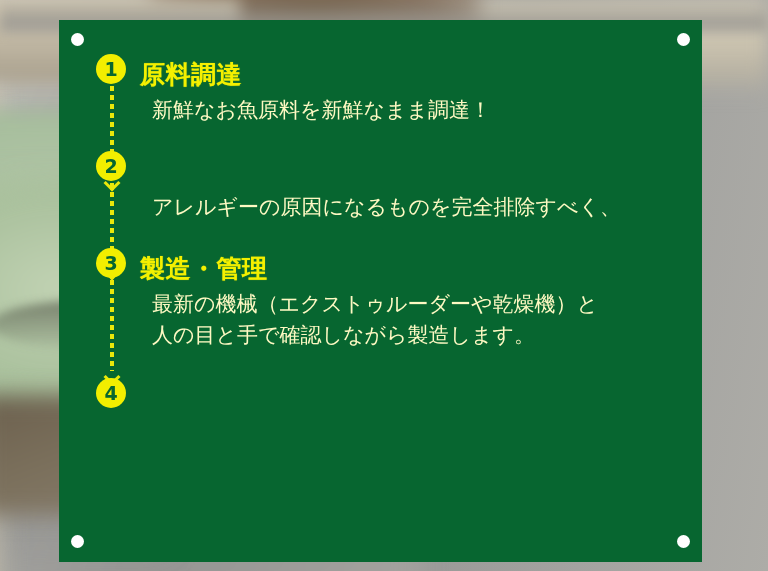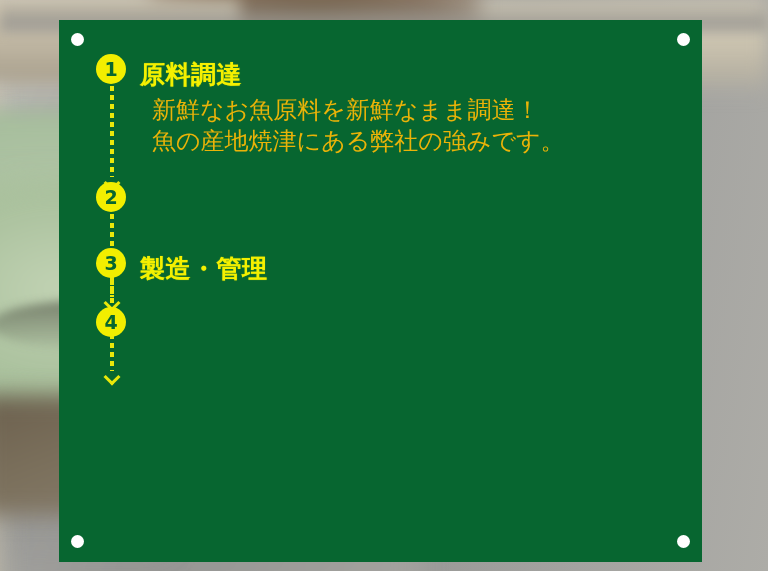--- a/index.html
+++ b/index.html
@@ -157,22 +157,22 @@
     white-space: nowrap;
     font-family: "DejaVu Sans", "Liberation Sans", sans-serif;
     text-shadow: 0 0 1px rgba(244,240,0,0.7);
     margin-top: 11px;
   }
   .step-body {
     padding-left: 56px;
     padding-top: 9px;
   }
   .body-line {
-    color: #eab308;
-    font-size: 24px;
+    color: #fef9c3;
+    font-size: 21px;
     line-height: 31px;
     white-space: nowrap;
     font-family: "DejaVu Sans", "Liberation Sans", sans-serif;
   }
 
   
   .connector {
     position: absolute;
     left: 9px;
     width: 14px;
@@ -238,49 +238,53 @@
 
     <div class="steps">
 
       <div class="step">
         <div class="step-head">
           <div class="badge">1</div>
           <div class="heading">原料調達</div>
         </div>
         <div class="step-body">
           <div class="body-line">新鮮なお魚原料を新鮮なまま調達！</div>
-          <div class="body-line">魚の産地焼津にある弊社の強みです。</div>
         </div>
         <div class="connector" style="top:34px; height:104px;">
           <span class="dots"></span>
           <span class="arrowhead"></span>
         </div>
       </div>
 
       <div class="gap-1"></div>
 
       <div class="step">
         <div class="step-head">
           <div class="badge">2</div>
         </div>
         <div class="step-body">
+          <div class="body-line">アレルギーの原因になるものを完全排除すべく、</div>
         </div>
         <div class="connector" style="top:34px; height:96px;">
           <span class="dots"></span>
           <span class="arrowhead"></span>
         </div>
       </div>
 
       <div class="gap-2"></div>
 
       <div class="step">
         <div class="step-head">
           <div class="badge">3</div>
           <div class="heading">製造・管理</div>
         </div>
+        <div class="step-body">
+          <div class="body-line">最新の機械（エクストゥルーダーや乾燥機）と</div>
+          <div class="body-line">人の目と手で確認しながら製造します。</div>
+        </div>
         <div class="connector" style="top:34px; height:104px;">
           <span class="dots"></span>
           <span class="arrowhead"></span>
         </div>
       </div>
 
       <div class="gap-3"></div>
 
       <div class="step">
         <div class="step-head">

